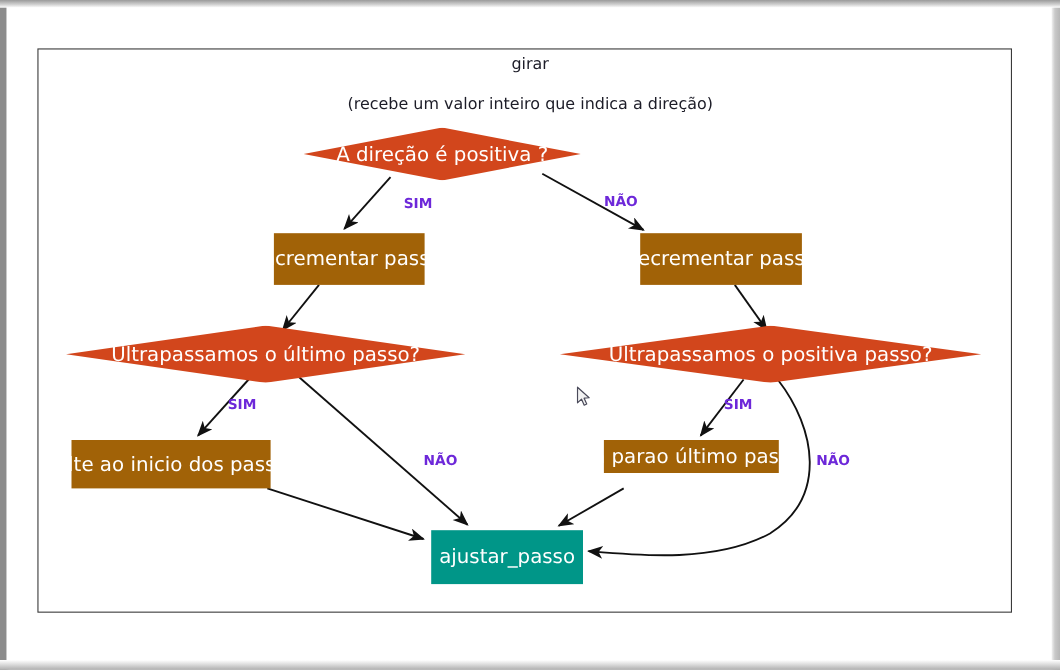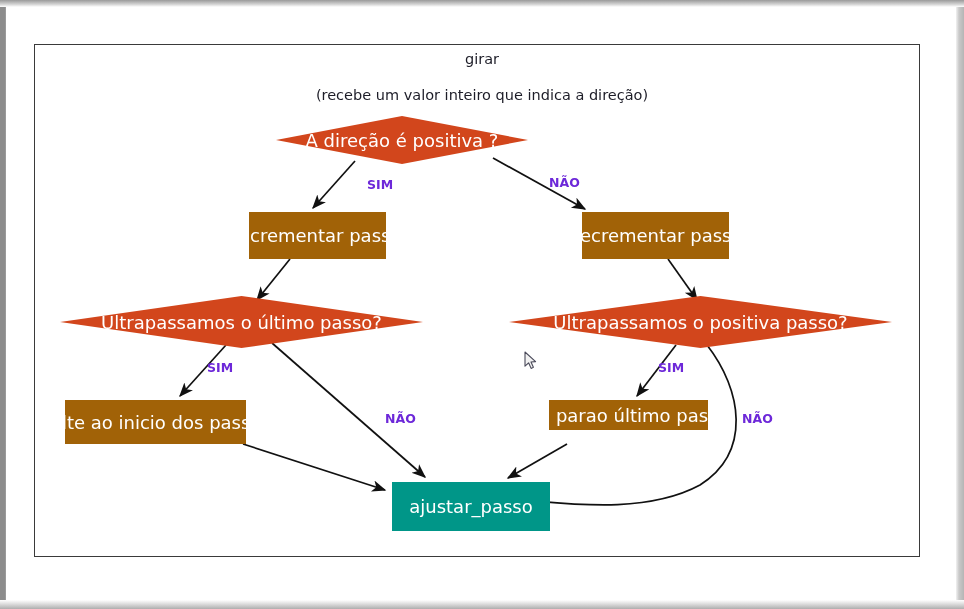--- a/index.html
+++ b/index.html
@@ -191,21 +191,21 @@
   </div>
 
   <div class="node node-process" style="left:65px; top:400px; width:181px; height:44px;">
     <span>volte ao inicio dos passos</span>
   </div>
 
   <div class="node node-process" style="left:529px; top:400px; width:159px; height:30px;margin-left:20px;">
     <span>vá parao último passo</span>
   </div>
 
-  <div class="node node-terminal" style="left:392px; top:482px; width:158px; height:49px;">
+  <div class="node node-terminal" style="left:392px; top:482px; width:138px; height:49px;">
     <span>ajustar_passo</span>
   </div>
 
   <div class="edge-label" style="left:367px; top:177px;">SIM</div>
   <div class="edge-label" style="left:549px; top:175px;">NÃO</div>
   <div class="edge-label" style="left:207px; top:360px;">SIM</div>
   <div class="edge-label" style="left:385px; top:411px;">NÃO</div>
   <div class="edge-label" style="left:658px; top:360px;">SIM</div>
   <div class="edge-label" style="left:742px; top:411px;">NÃO</div>
 

